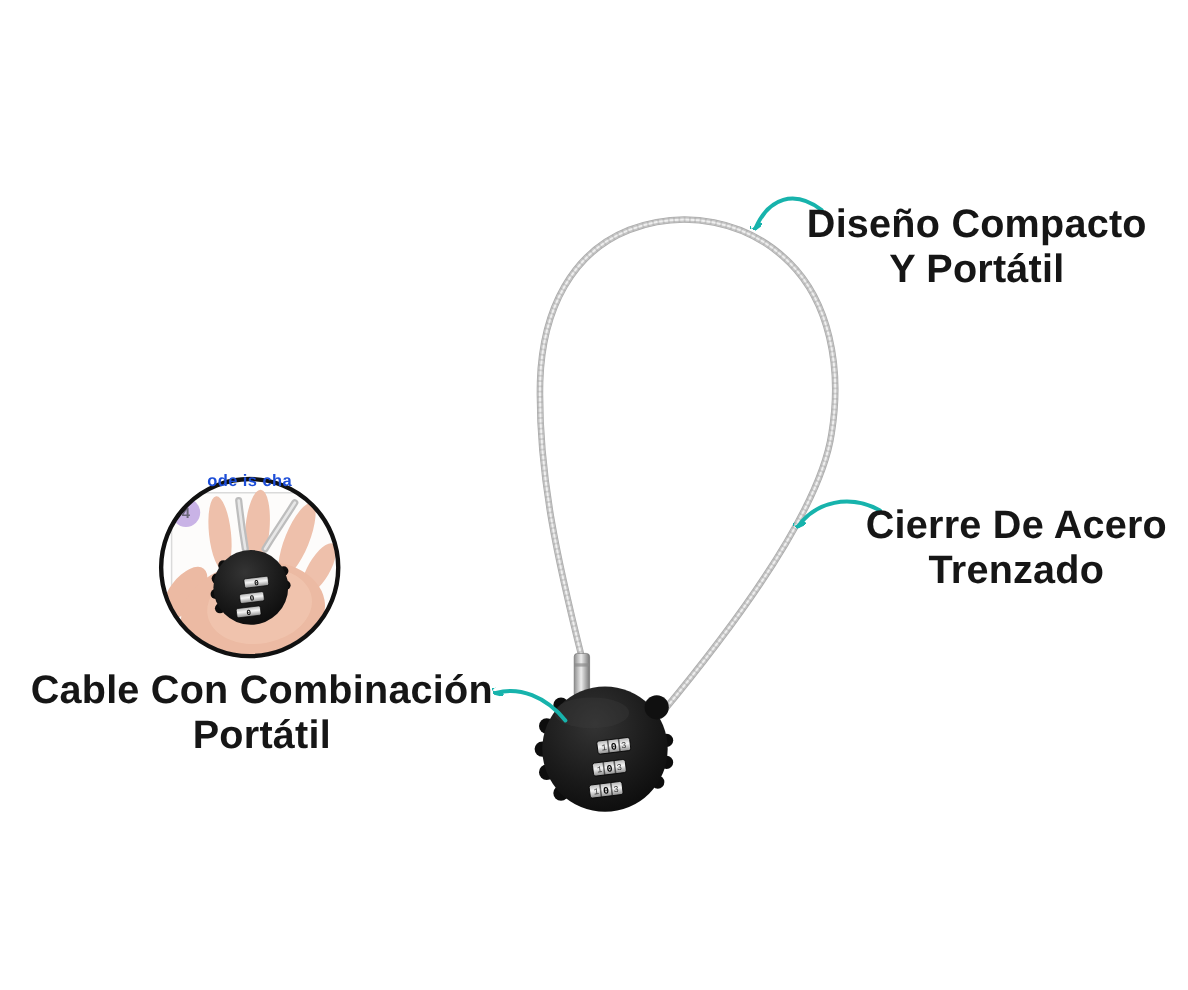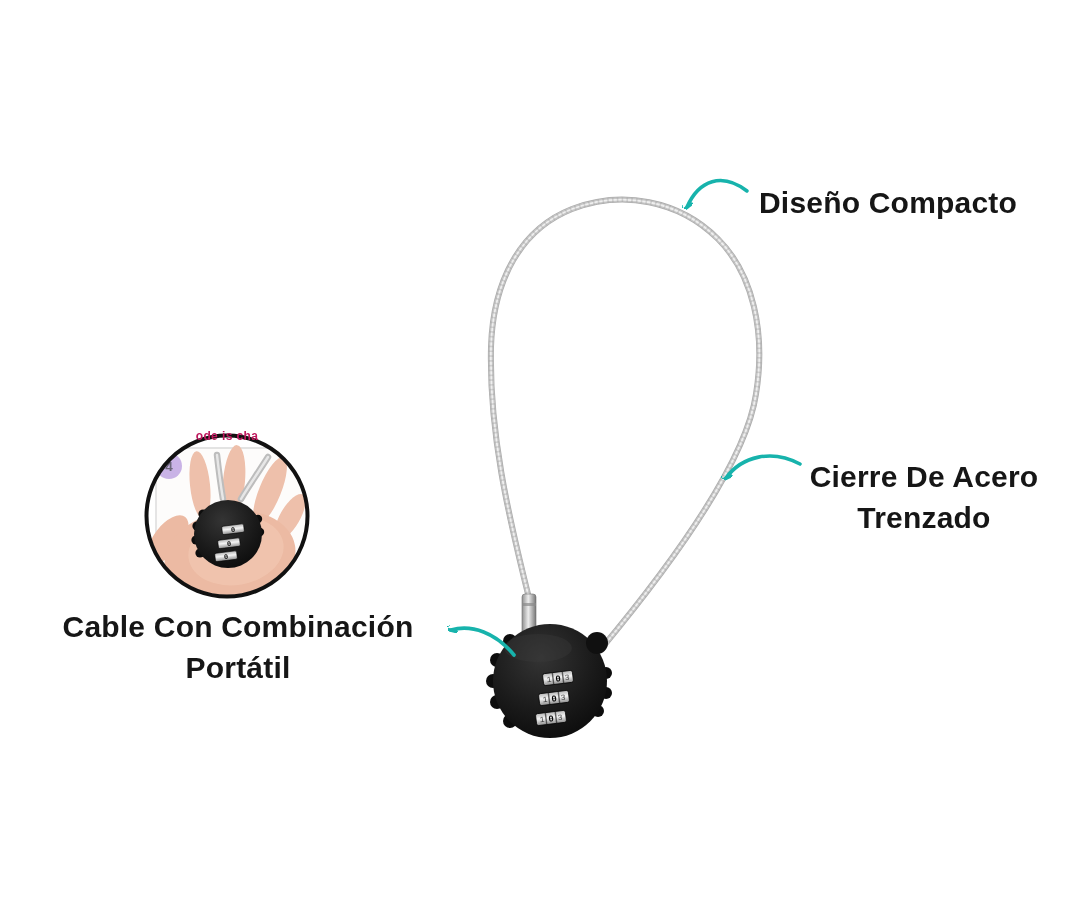--- a/index.html
+++ b/index.html
@@ -14,45 +14,45 @@
   html,body{width:1080px;height:900px;background:var(--background);overflow:hidden;}
   body{font-family:"Liberation Sans", sans-serif;position:relative;}
 
   .stage{position:absolute;inset:0;width:1080px;height:900px;}
   svg{display:block;}
 
   .callout{
     position:absolute;
     text-align:center;
     color:var(--text);
-    font-size:30px;
+    font-size:36px;
     font-weight:600;
     letter-spacing:.2px;
     line-height:41px;
   }
   .callout .l1,.callout .l2{display:block;}
 
   #callout-compact{left:700px;top:182px;width:376px;}
   #callout-cable{left:774px;top:456px;width:300px;}
   #callout-combination{left:18px;top:606px;width:440px;}
 
   
   .inset{
     position:absolute;
     left:144px;top:433px;
     width:166px;height:166px;
   }
   .inset .inset-caption{
     position:absolute;
     left:0;right:0;top:-4px;
     text-align:center;
-    font-size:12px;
+    font-size:15px;
     font-weight:600;
     letter-spacing:.4px;
-    color:#be185d;
+    color:#1d4ed8;
     z-index:3;
     white-space:nowrap;
   }
   .inset svg{position:absolute;left:0;top:0;z-index:2;}
 </style>
 </head>
 <body>
 
 <svg class="stage" width="1080" height="900" viewBox="0 0 1080 900" aria-hidden="true">
   <defs>
@@ -134,20 +134,21 @@
 
   <g fill="none" stroke="var(--accent)" stroke-width="3.6" stroke-linecap="round">
     <path d="M 747 191 C 722 172, 699 180, 687 207" marker-end="url(#arrowHead)"></path>
     <path d="M 800 464 C 772 449, 742 456, 726 478" marker-end="url(#arrowHead)"></path>
     <path d="M 514 655 C 496 633, 472 624, 451 630" marker-end="url(#arrowHead)"></path>
   </g>
 </svg>
 
 <div class="callout" id="callout-compact">
   <span class="l1">Diseño Compacto</span>
+  <span class="l2">Y Portátil</span>
 </div>
 
 <div class="callout" id="callout-cable">
   <span class="l1">Cierre De Acero</span>
   <span class="l2">Trenzado</span>
 </div>
 
 <div class="callout" id="callout-combination">
   <span class="l1">Cable Con Combinación</span>
   <span class="l2">Portátil</span>

